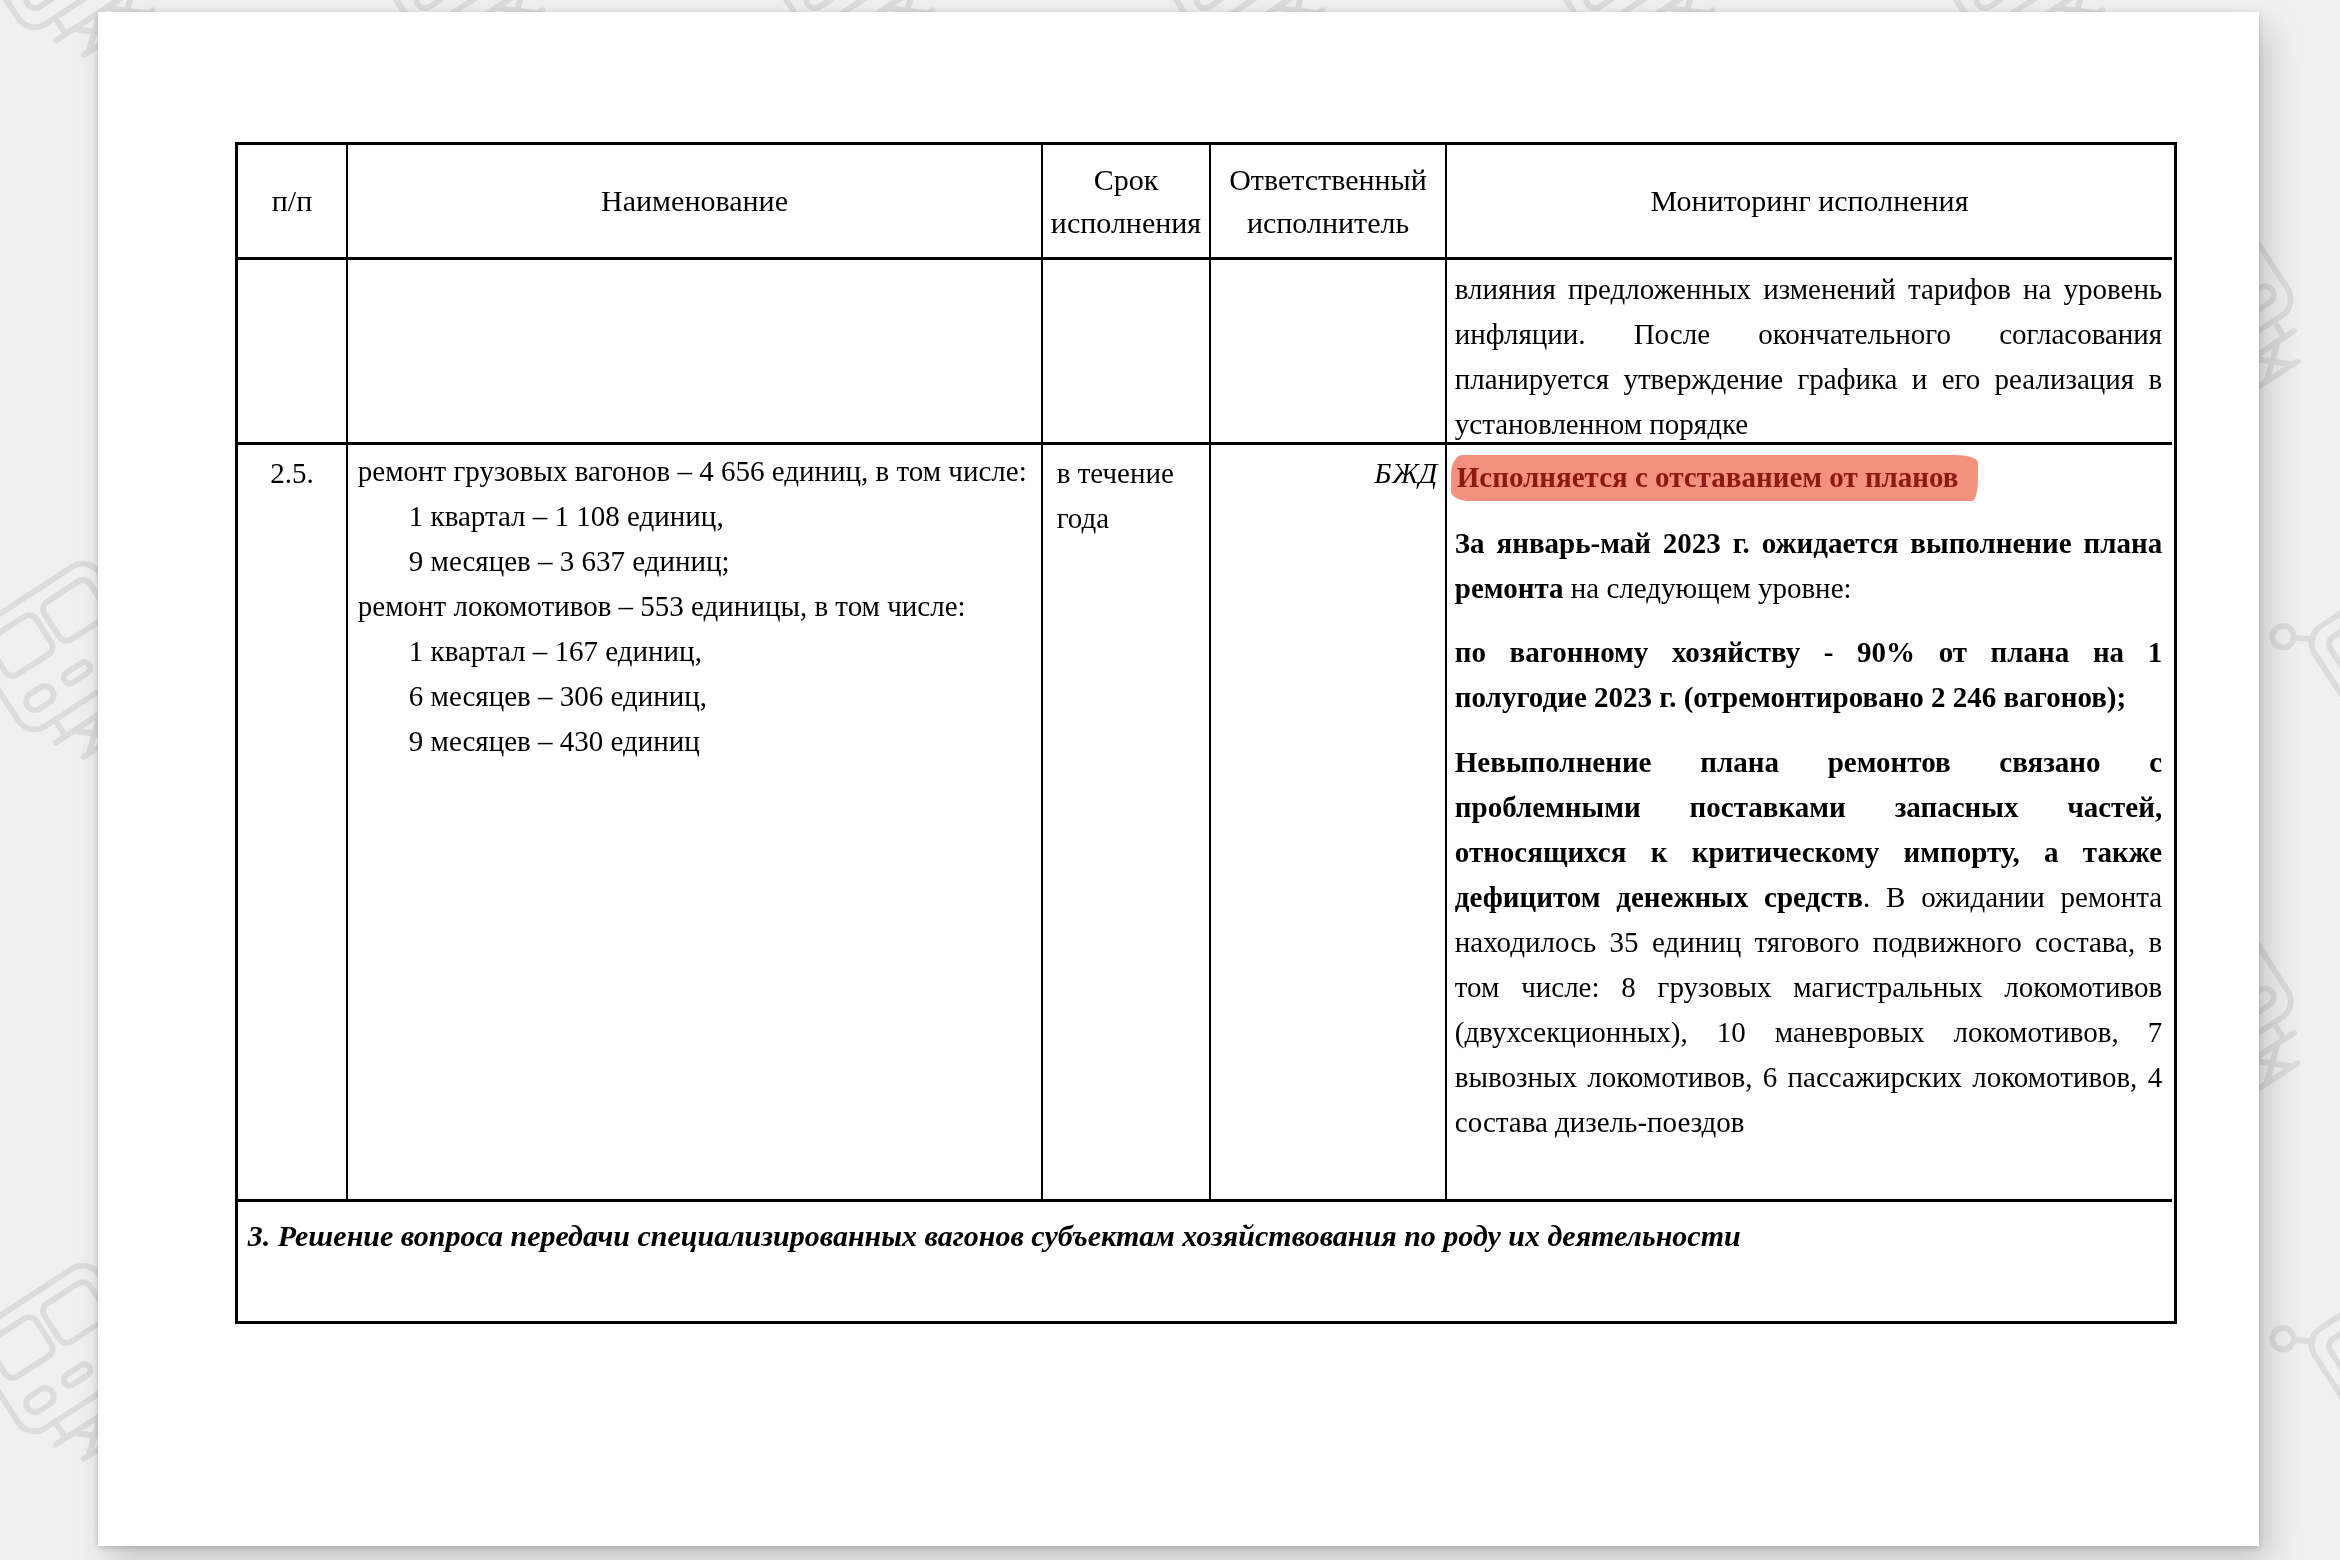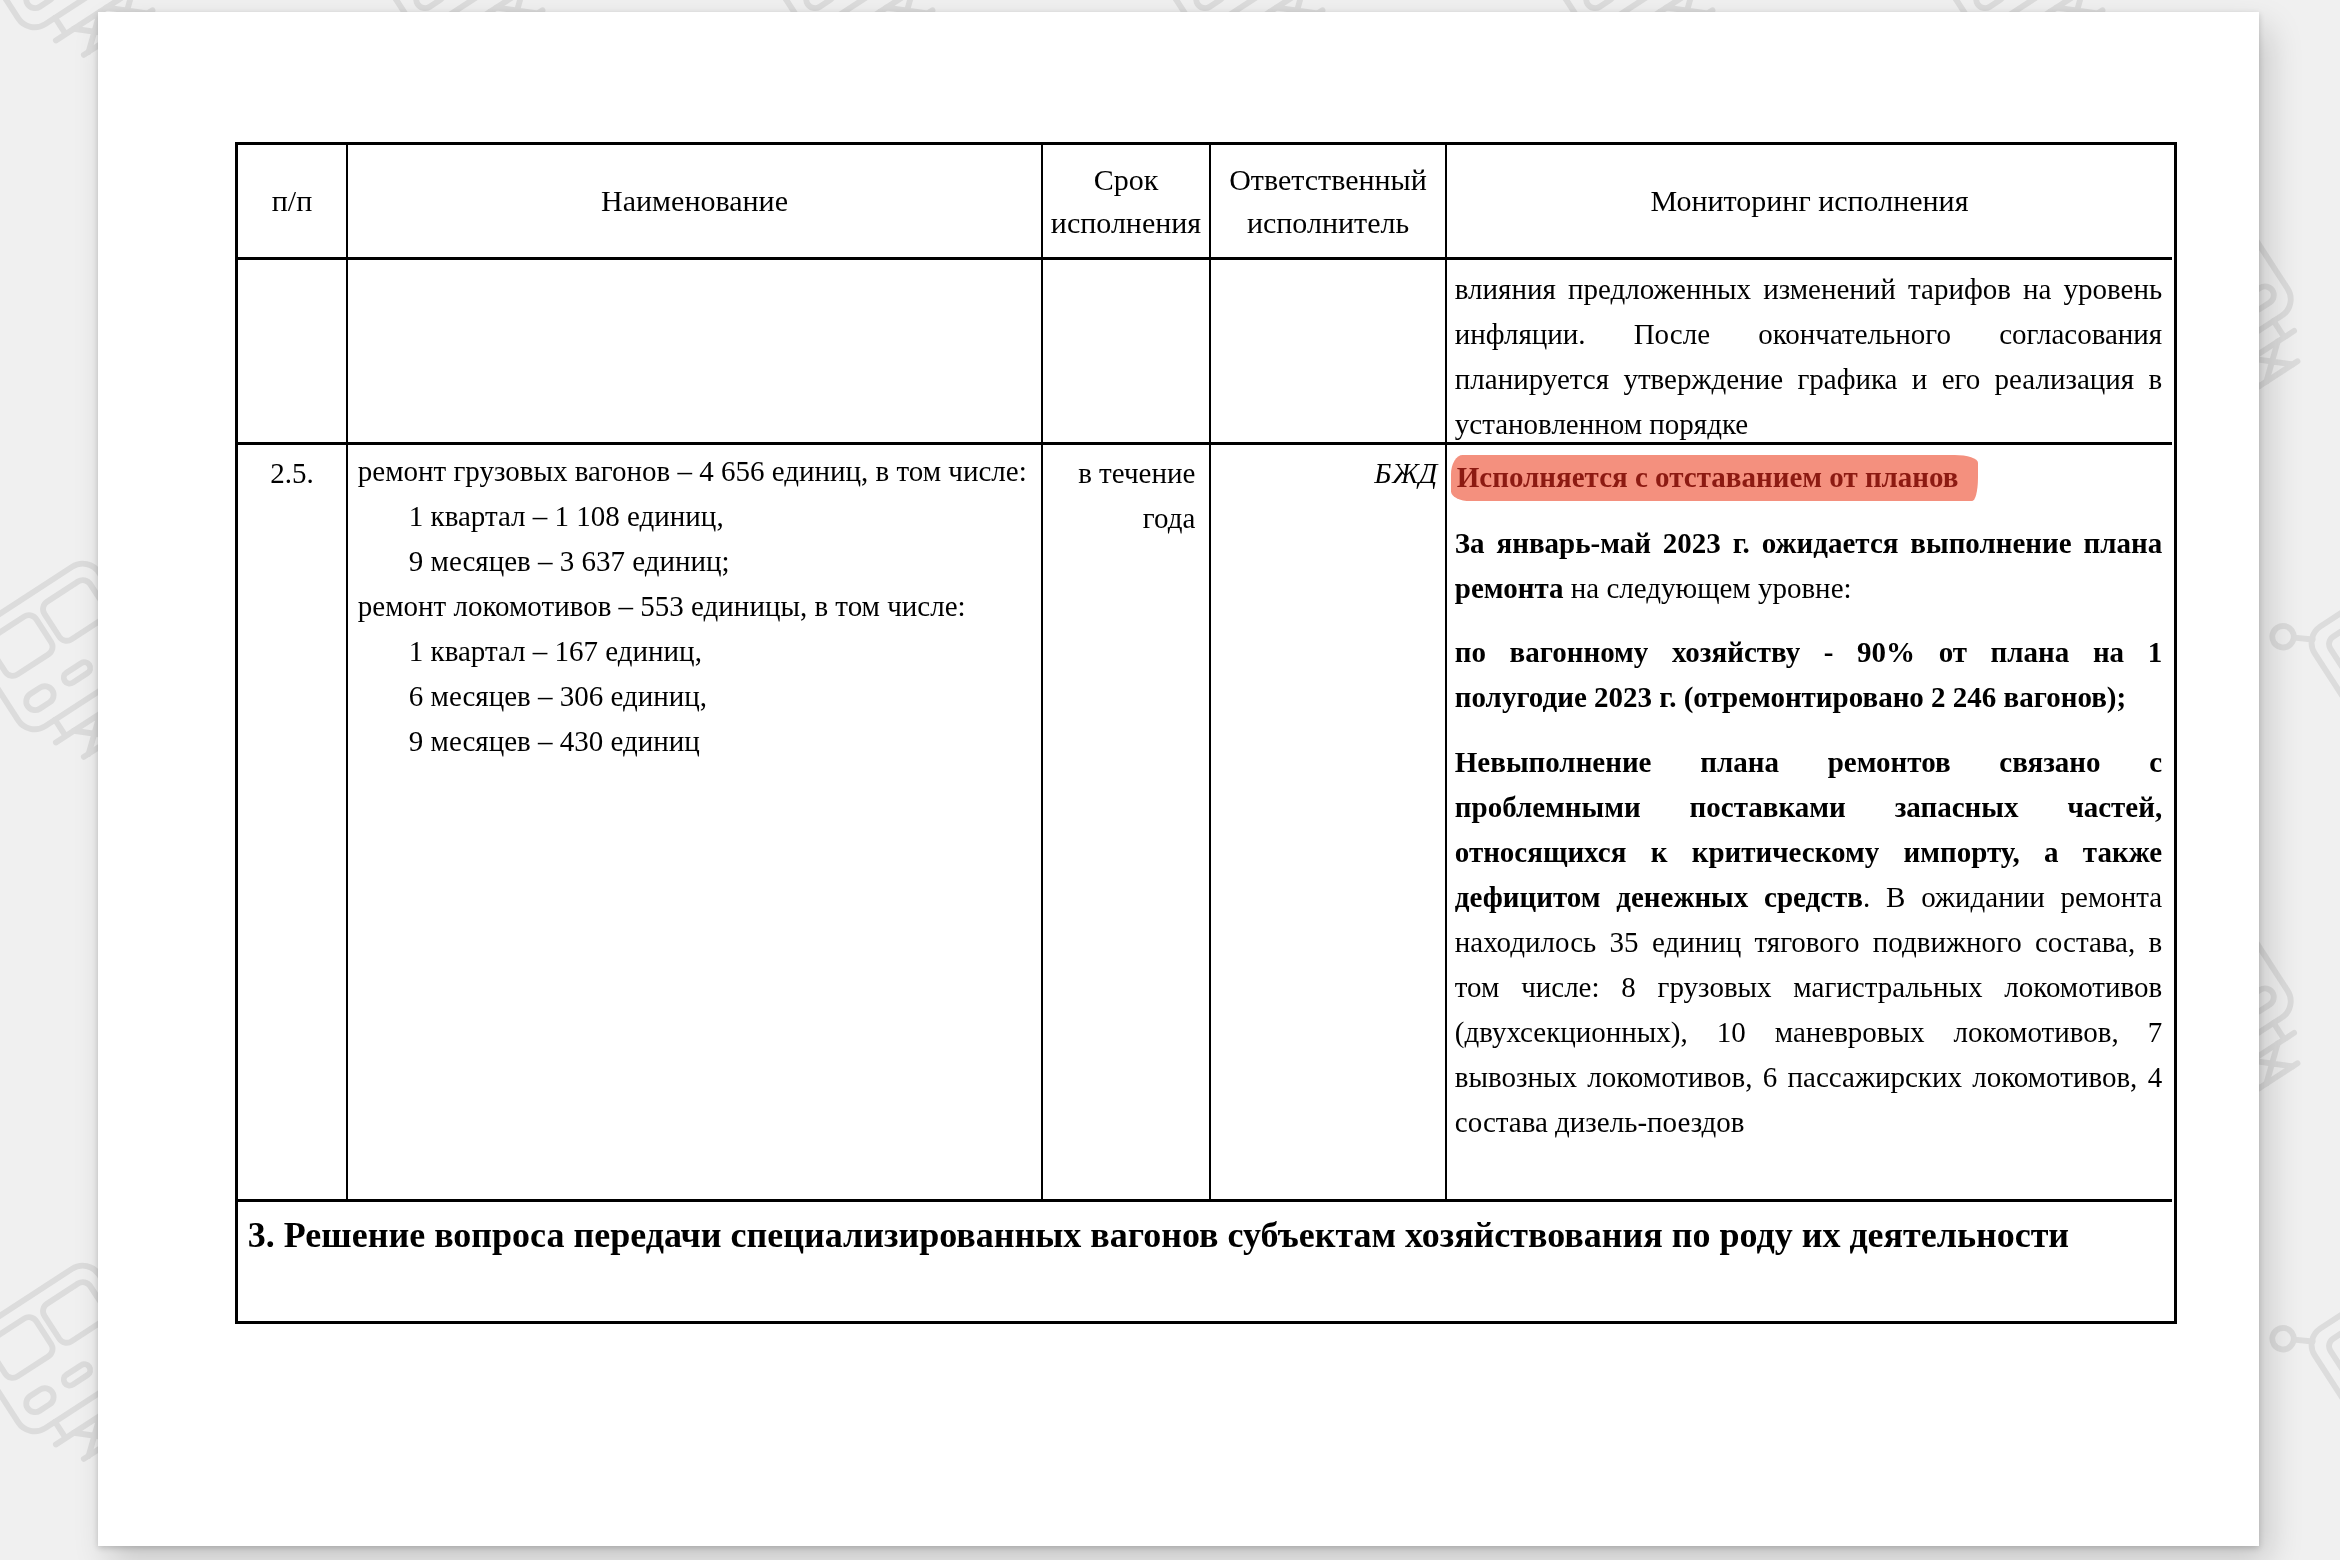--- a/index.html
+++ b/index.html
@@ -44,39 +44,40 @@
   .col-last{border-right:none;}
   .row-last{border-bottom:none;}
   .th{
     display:flex;align-items:center;justify-content:center;
     text-align:center;font-size:30px;line-height:43px;padding:3.9px 2px;
   }
   .cell-num{text-align:center;padding-top:5.9px;}
   .cell-name{padding:3.9px 7.8px 0 9.8px;}
   .name-par{text-align:justify;}
   .name-sub{padding-left:51px;}
-  .cell-term{text-align:right;padding:5.9px 13.7px 0;}
+  .cell-term{text-align:left;padding:5.9px 13.7px 0;}
   .cell-resp{text-align:right;padding:5.9px 7.8px 0;font-style:italic;}
   .cell-mon{padding:7.8px 9.8px 0 7.8px;}
   .par{text-align:justify;margin:0 0 19.5px 0;}
   .status-line{margin:5.9px 0 23.4px 0;line-height:39px;}
   .hl{
     font-weight:bold;
     color:var(--highlight-text);
     background:var(--highlight-bg);
     padding:5.9px 19.5px 7.8px 5.9px;
     margin-left:-3.9px;
     border-radius:11.7px 23.4px 5.9px 19.5px / 19.5px 7.8px 23.4px 9.8px;
     -webkit-box-decoration-break:clone;box-decoration-break:clone;
   }
   .b{font-weight:bold;}
   .footer-cell{
     grid-column:1 / -1;
-    font-weight:bold;font-size:36px;line-height:43px;
+    font-weight:bold;font-size:30px;line-height:43px;
     padding:12.7px 11.7px 0 9.8px;
+    font-style:italic;
   }
 </style>
 </head>
 <body>
 
 <div class="stage">
 
   <svg class="bg-pattern" width="2341" height="1560" viewBox="0 0 2400 1600" aria-hidden="true">
     <defs>
       <g id="train-icon" fill="none" stroke="currentColor" stroke-width="6" stroke-linecap="round">

